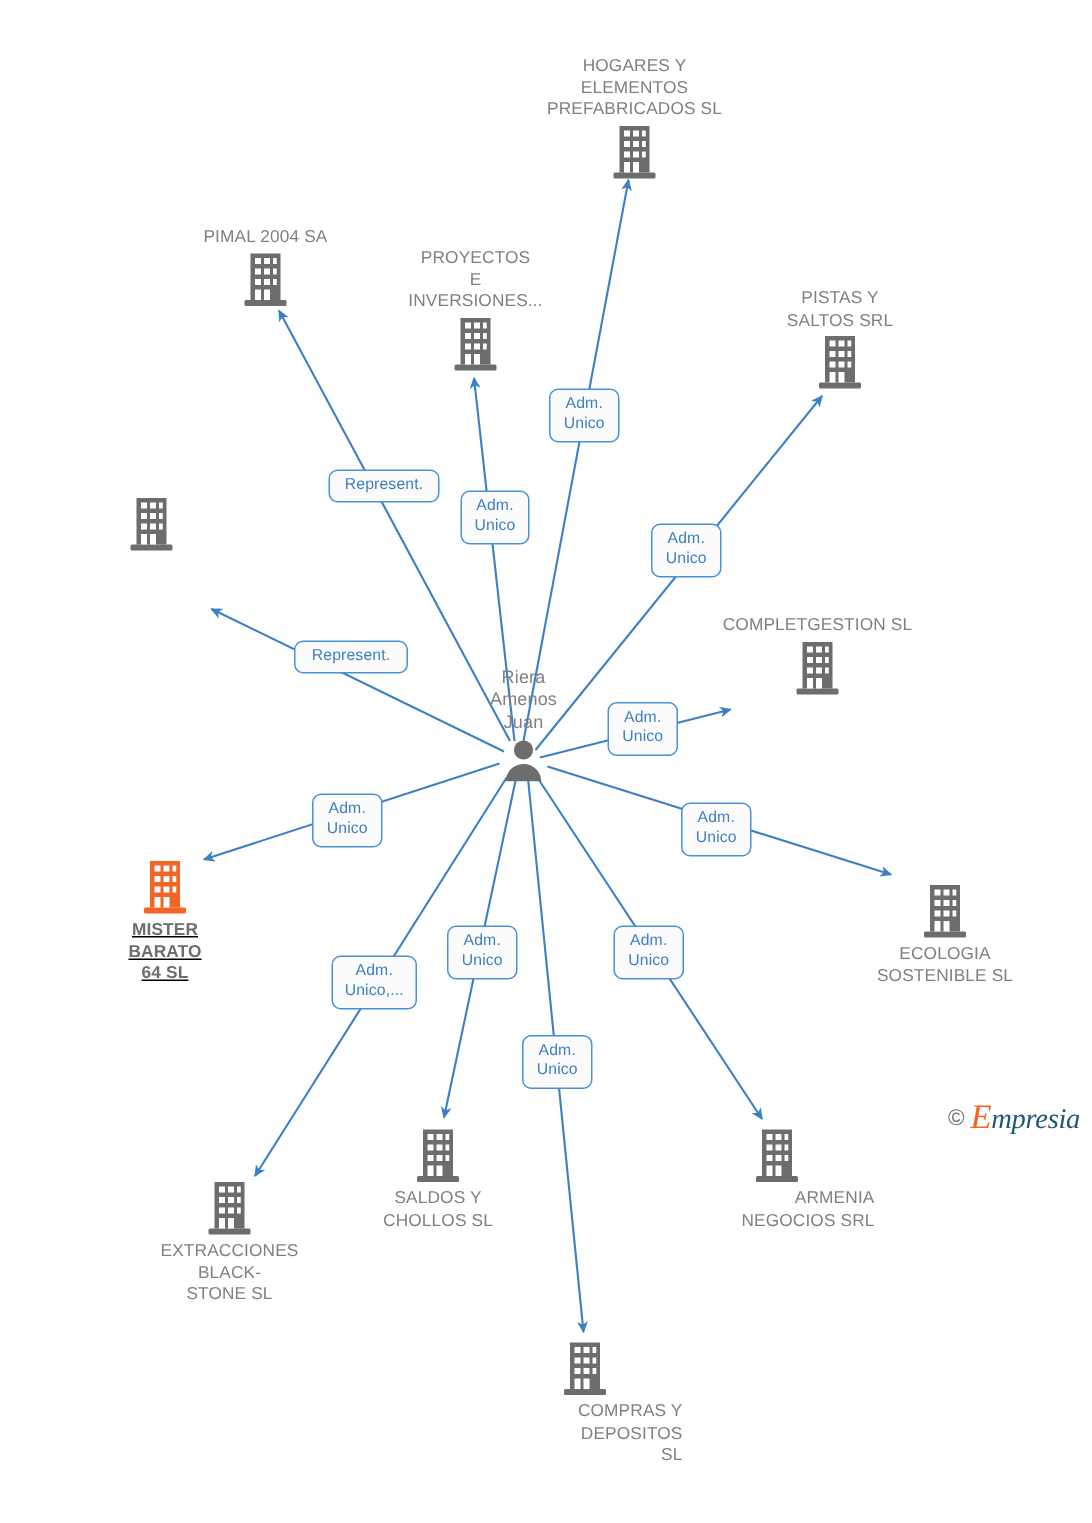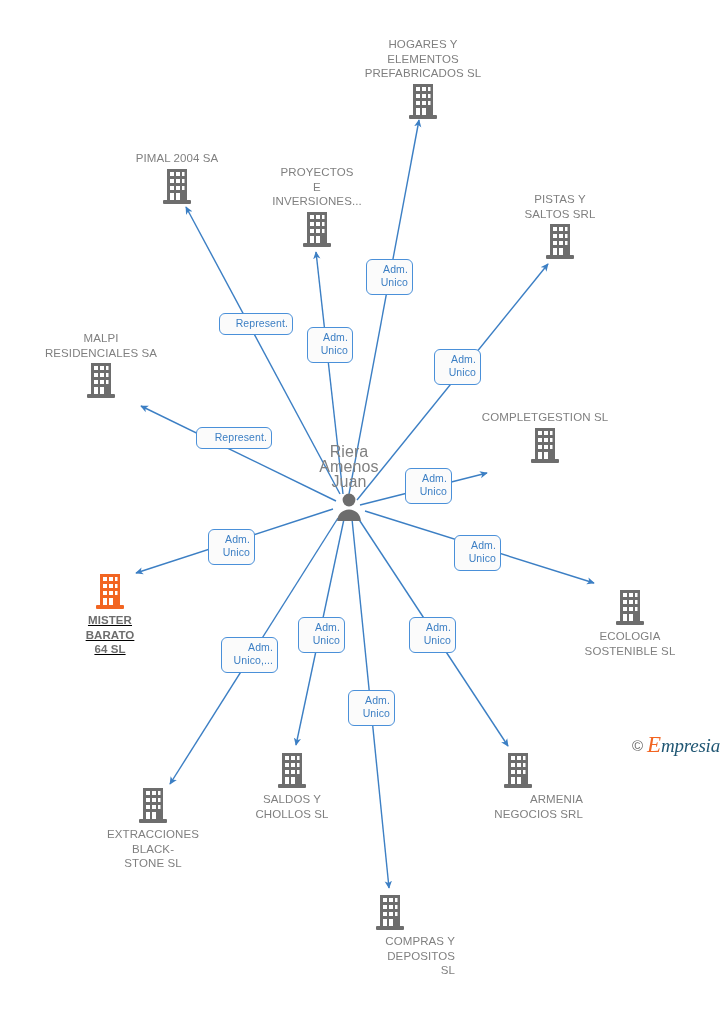--- a/index.html
+++ b/index.html
@@ -58,35 +58,35 @@
   .node.label-below .node-label { margin-top: 2px; }
 
   .node.person .node-icon {
     display: block;
     margin: 0 auto;
     width: 30px;
     height: 30px;
   }
   .node.person .node-label {
     color: #808080;
-    font-size: 16px;
+    font-size: 12px;
     line-height: 15px;
   }
 
   
   .edge-label {
     position: absolute;
     box-sizing: border-box;
     background: #fbfbfb;
     border: 1.4px solid #4a90d9;
     border-radius: 6px;
     color: #3c7fc4;
     font-size: 10.5px;
     line-height: 13px;
-    text-align: right;
+    text-align: center;
     padding: 3px 4px;
     white-space: pre-line;
     letter-spacing: .1px;
   }
 
   
   #watermark {
     position: absolute;
     right: 8px;
     bottom: 6px;
@@ -205,22 +205,21 @@
               <rect x="10" y="11" width="4" height="4"></rect>
               <rect x="16" y="11" width="4" height="4"></rect>
               <rect x="22" y="11" width="2.5" height="4"></rect>
               <rect x="10" y="18" width="4" height="4"></rect>
               <rect x="16" y="18" width="4" height="4"></rect>
               <rect x="22" y="18" width="2.5" height="4"></rect>
               <rect x="10" y="25" width="4" height="7"></rect>
               <rect x="16" y="25" width="4" height="7"></rect>
             </g>
           </svg></span></div>
-      <div class="node company label-above" style="left: 101px; top: 331px;"><span class="node-label">MALPI
-RESIDENCIALES SA</span><span><svg class="node-icon" viewBox="0 0 34 38" xmlns="http://www.w3.org/2000/svg">
+      <div class="node company label-above" style="left: 101px; top: 331px;"><span><svg class="node-icon" viewBox="0 0 34 38" xmlns="http://www.w3.org/2000/svg">
             <rect x="7" y="1" width="20" height="31" fill="#6d6d6d"></rect>
             <rect x="3" y="32" width="28" height="4" rx="1" fill="#6d6d6d"></rect>
             <g fill="#ffffff">
               <rect x="10" y="4" width="4" height="4"></rect>
               <rect x="16" y="4" width="4" height="4"></rect>
               <rect x="22" y="4" width="2.5" height="4"></rect>
               <rect x="10" y="11" width="4" height="4"></rect>
               <rect x="16" y="11" width="4" height="4"></rect>
               <rect x="22" y="11" width="2.5" height="4"></rect>
               <rect x="10" y="18" width="4" height="4"></rect>

